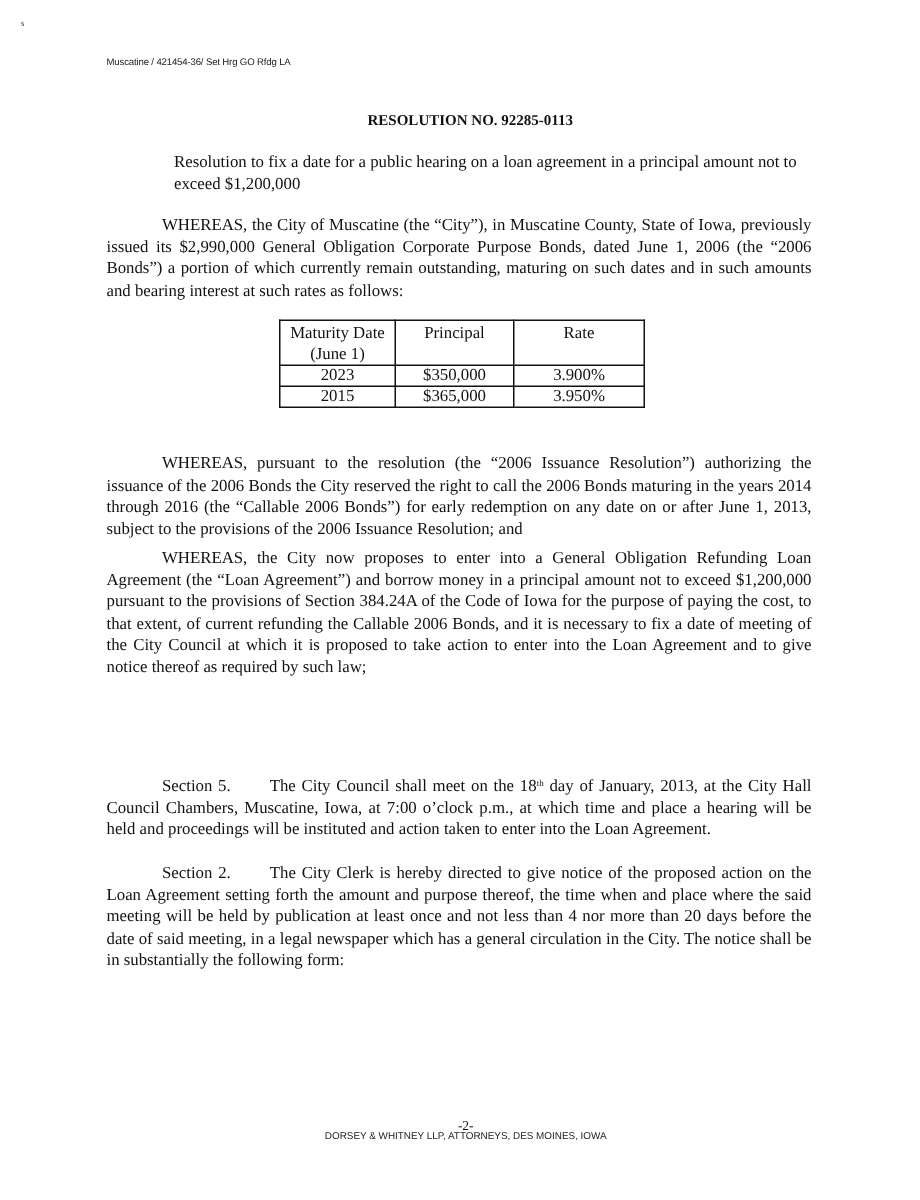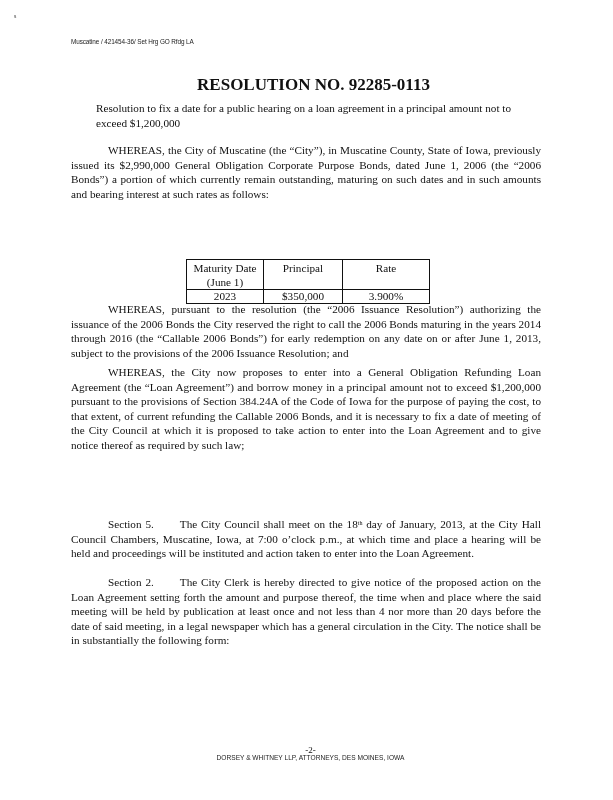--- a/index.html
+++ b/index.html
@@ -38,27 +38,27 @@
       color: #222;
       letter-spacing: -0.1px;
     }
     .title {
       position: absolute;
       left: 0;
       width: 613px;
       top: 75px;
       text-align: center;
       font-weight: bold;
-      font-size: 17px;
+      font-size: 10px;
       padding-left: 14px;
       box-sizing: border-box;
     }
     .para {
       position: absolute;
-      left: 96px;
+      left: 116px;
       width: 436px;
       font-size: 11.2px;
       line-height: 14.5px;
       text-align: justify;
     }
     .body-para {
       position: absolute;
       left: 71px;
       width: 470px;
       font-size: 11.2px;
@@ -79,21 +79,20 @@
       vertical-align: top;
       position: relative;
       top: -1px;
     }
     table.bonds {
       position: absolute;
       left: 186px;
       top: 213px;
       border-collapse: collapse;
       font-size: 11.2px;
-      margin-top: 46px;
     }
     table.bonds td, table.bonds th {
       border: 1px solid #111;
       text-align: center;
       font-weight: normal;
       padding: 0 2px;
       height: 13px;
       line-height: 13px;
       vertical-align: top;
     }
@@ -151,20 +150,25 @@
         <th class="c2">Principal</th>
         <th class="c3">Rate</th>
       </tr>
     </thead>
     <tbody>
       <tr>
         <td>2023</td>
         <td>$350,000</td>
         <td>3.900%</td>
       </tr>
+      <tr>
+        <td>2015</td>
+        <td>$365,000</td>
+        <td>3.950%</td>
+      </tr>
     </tbody>
   </table>
 
   <div class="body-para" style="top:302px;">
     <span class="indent"></span><span>WHEREAS, pursuant to the resolution (the “2006 Issuance Resolution”) authorizing the issuance of the 2006 Bonds the City reserved the right to call the 2006 Bonds maturing in the years 2014 through 2016 (the “Callable 2006 Bonds”) for early redemption on any date on or after June 1, 2013, subject to the provisions of the 2006 Issuance Resolution; and</span>
   </div>
 
   <div class="body-para" style="top:365px;">
     <span class="indent"></span><span>WHEREAS, the City now proposes to enter into a General Obligation Refunding Loan Agreement (the “Loan Agreement”) and borrow money in a principal amount not to exceed $1,200,000 pursuant to the provisions of Section 384.24A of the Code of Iowa for the purpose of paying the cost, to that extent, of current refunding the Callable 2006 Bonds, and it is necessary to fix a date of meeting of the City Council at which it is proposed to take action to enter into the Loan Agreement and to give notice thereof as required by such law;</span>
   </div>

